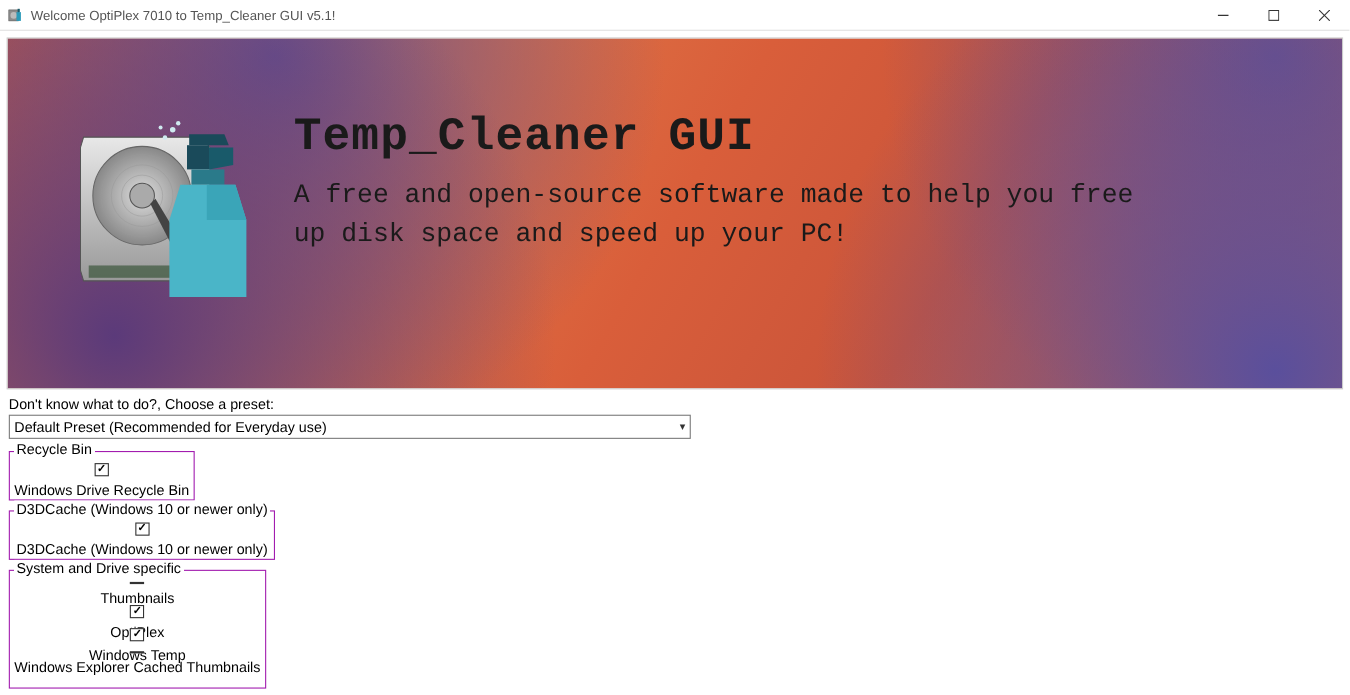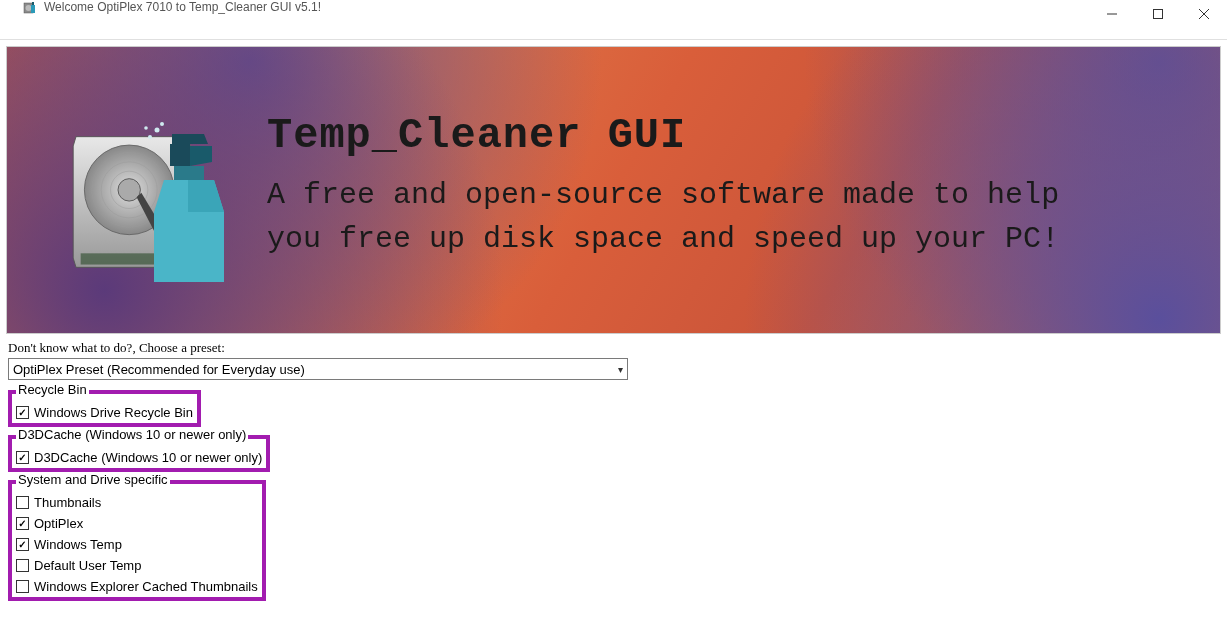--- a/index.html
+++ b/index.html
@@ -6,26 +6,26 @@
 body {
   font-family: "Segoe UI", Tahoma, sans-serif;
   font-size: 13px;
   background: #fff;
   width: 1227px;
   height: 632px;
   overflow: hidden;
   position: relative;
 }
 .titlebar {
-  height: 40px;
+  height: 28px;
   background: #fff;
   border-bottom: 1px solid #e0e0e0;
   display: flex;
-  align-items: flex-start;
-  padding-left: 22px;
+  align-items: center;
+  padding-left: 6px;
 }
 .titlebar-icon {
   width: 16px; height: 16px;
   margin-right: 6px;
   display: inline-flex;
   align-items: center;
   justify-content: center;
 }
 .titlebar-title {
   flex: 1;
@@ -41,21 +41,21 @@
   display: flex;
   align-items: center;
   justify-content: center;
   color: #555;
   font-size: 12px;
   cursor: pointer;
 }
 
 .banner {
   margin: 6px;
-  height: 288px;
+  height: 320px;
   border: 1px solid #ccc;
   position: relative;
   overflow: hidden;
   background:
     radial-gradient(circle at 8% 85%, #5b3a7a 0%, transparent 35%),
     radial-gradient(circle at 95% 95%, #5a4f9c 0%, transparent 35%),
     radial-gradient(circle at 95% 5%, #6a4f8a 0%, transparent 30%),
     radial-gradient(circle at 20% 5%, #6a4f8a 0%, transparent 35%),
     linear-gradient(120deg, #d15c3a 0%, #e07b4a 25%, #d95e3a 50%, #c9543a 70%, #d66a42 100%);
 }
@@ -86,71 +86,71 @@
   font-family: "Lucida Console", "Courier New", monospace;
   max-width: 800px;
 }
 .banner-title {
   font-size: 42px;
   font-weight: bold;
   margin-bottom: 14px;
   letter-spacing: 1px;
 }
 .banner-sub {
-  font-size: 30px;
+  font-size: 24px;
   line-height: 1.45;
 }
 
 .content {
   padding: 0 8px;
 }
 .preset-label {
   font-size: 13px;
   margin-bottom: 2px;
-  font-family: Liberation Serif, serif;
 }
 .preset-select {
   width: 620px;
   height: 22px;
   border: 1px solid #7a7a7a;
   background: #fff;
   padding: 0 4px;
   font-size: 13px;
   display: flex;
   align-items: center;
   justify-content: space-between;
   cursor: pointer;
   margin-bottom: 4px;
 }
 .preset-select .chev {
   font-size: 10px;
   color: #333;
 }
 
 .group-fieldset {
-  border: 4px solid #a21caf;
+  border: 1px solid #a21caf;
   margin-bottom: 2px;
-  padding: 3px 4px 0 4px;
+  padding: 3px 4px 12px 4px;
   width: fit-content;
   position: relative;
 }
 .group-legend {
   font-size: 13px;
   padding: 0 2px;
   position: relative;
   top: -2px;
   background: #fff;
   display: inline;
 }
 .chk-row {
   display: flex;
   align-items: center;
   gap: 5px;
   height: 21px;
   font-size: 13px;
+  flex-direction: column;
 }
 .chk {
   width: 13px; height: 13px;
   border: 1px solid #333;
   display: inline-flex;
   align-items: center;
   justify-content: center;
   font-size: 10px;
   line-height: 1;
   cursor: pointer;
@@ -237,21 +237,21 @@
     <div class="banner-text">
       <div class="banner-title">Temp_Cleaner GUI</div>
       <div class="banner-sub">A free and open-source software made to help you free up disk space and speed up your PC!</div>
     </div>
   </div>
 </div>
 
 <div class="content">
   <div class="preset-label">Don't know what to do?, Choose a preset:</div>
   <div class="preset-select">
-    <span>OptiPlex Preset (Recommended for Everyday use)</span>
+    <span>Default Preset (Recommended for Everyday use)</span>
     <span class="chev">▾</span>
   </div>
 
   <div id="groups-container">
       <fieldset class="group-fieldset">
         <legend class="group-legend">Recycle Bin</legend>
         <div class="chk-row">
           <span class="chk checked"></span>
           <span>Windows Drive Recycle Bin</span>
         </div>
@@ -272,21 +272,17 @@
         <div class="chk-row">
           <span class="chk checked"></span>
           <span>OptiPlex</span>
         </div>
         <div class="chk-row">
           <span class="chk checked"></span>
           <span>Windows Temp</span>
         </div>
         <div class="chk-row">
           <span class="chk"></span>
-          <span>Default User Temp</span>
-        </div>
-        <div class="chk-row">
-          <span class="chk"></span>
           <span>Windows Explorer Cached Thumbnails</span>
         </div>
       </fieldset>
     </div>
 </div>
 
 </body></html>

